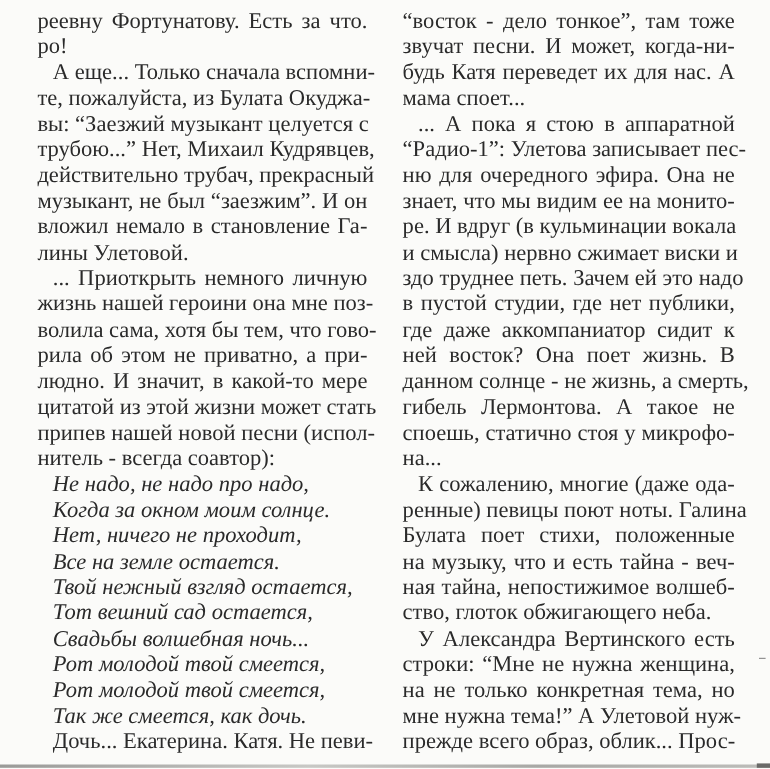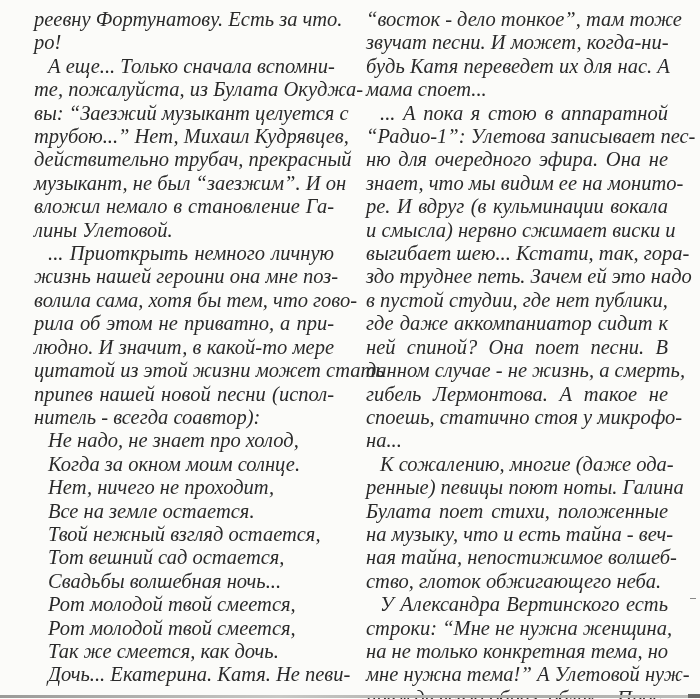--- a/index.html
+++ b/index.html
@@ -10,21 +10,21 @@
     color: #2a2a2a;
     position: relative;
   }
   .page { position: absolute; left: 0; top: 0; width: 700px; height: 699px; }
   .col {
     position: absolute; top: 8px;
     font-size: 20.5px; line-height: 23.4px;
   }
   .col-left { left: 34px; width: 300px; }
   .col-right { left: 366px; width: 302px; }
-  .line { white-space: nowrap; display: block; text-align-last: justify; text-align: justify; font-style: italic; }
+  .line { white-space: nowrap; display: block; text-align-last: justify; text-align: justify; }
   .line.last { text-align-last: left; }
   .line.indent { padding-left: 14px; }
   .verse { font-style: italic; padding-left: 14px; text-align-last: left; }
   .bottom-rule {
     position: absolute; left: 0; top: 695px; width: 700px; height: 3px;
     background: linear-gradient(90deg, #9a9a98, #c8c8c5 40%, #a8a8a5 70%, #bdbdba);
   }
   .corner-mark {
     position: absolute; left: 688px; top: 694px; width: 12px; height: 4px; background: #6a6a68;
   }
@@ -48,21 +48,21 @@
       <span class="line">вложил немало в становление Га-</span>
       <span class="line last">лины Улетовой.</span>
       <span class="line indent">... Приоткрыть немного личную</span>
       <span class="line">жизнь нашей героини она мне поз-</span>
       <span class="line">волила сама, хотя бы тем, что гово-</span>
       <span class="line">рила об этом не приватно, а при-</span>
       <span class="line">людно. И значит, в какой-то мере</span>
       <span class="line">цитатой из этой жизни может стать</span>
       <span class="line">припев нашей новой песни (испол-</span>
       <span class="line last">нитель - всегда соавтор):</span>
-      <span class="line last verse">Не надо, не знает про холод,</span>
+      <span class="line last verse">Не надо, не надо про надо,</span>
       <span class="line last verse">Когда за окном моим солнце.</span>
       <span class="line last verse">Нет, ничего не проходит,</span>
       <span class="line last verse">Все на земле остается.</span>
       <span class="line last verse">Твой нежный взгляд остается,</span>
       <span class="line last verse">Тот вешний сад остается,</span>
       <span class="line last verse">Свадьбы волшебная ночь...</span>
       <span class="line last verse">Рот молодой твой смеется,</span>
       <span class="line last verse">Рот молодой твой смеется,</span>
       <span class="line last verse">Так же смеется, как дочь.</span>
       <span class="line indent">Дочь... Екатерина. Катя. Не певи-</span>
@@ -71,26 +71,25 @@
       <span class="line">“восток - дело тонкое”, там тоже</span>
       <span class="line">звучат песни. И может, когда-ни-</span>
       <span class="line">будь Катя переведет их для нас. А</span>
       <span class="line last">мама споет...</span>
       <span class="line indent">... А пока я стою в аппаратной</span>
       <span class="line">“Радио-1”: Улетова записывает пес-</span>
       <span class="line">ню для очередного эфира. Она не</span>
       <span class="line">знает, что мы видим ее на монито-</span>
       <span class="line">ре. И вдруг (в кульминации вокала</span>
       <span class="line">и смысла) нервно сжимает виски и</span>
-      <span class="line">выгибает шею... Кстати, так, гора-</span>
       <span class="line">здо труднее петь. Зачем ей это надо</span>
       <span class="line">в пустой студии, где нет публики,</span>
       <span class="line">где даже аккомпаниатор сидит к</span>
-      <span class="line">ней спиной? Она поет песни. В</span>
-      <span class="line">данном случае - не жизнь, а смерть,</span>
+      <span class="line">ней восток? Она поет жизнь. В</span>
+      <span class="line">данном солнце - не жизнь, а смерть,</span>
       <span class="line">гибель Лермонтова. А такое не</span>
       <span class="line">споешь, статично стоя у микрофо-</span>
       <span class="line last">на...</span>
       <span class="line indent">К сожалению, многие (даже ода-</span>
       <span class="line">ренные) певицы поют ноты. Галина</span>
       <span class="line">Булата поет стихи, положенные</span>
       <span class="line">на музыку, что и есть тайна - веч-</span>
       <span class="line">ная тайна, непостижимое волшеб-</span>
       <span class="line last">ство, глоток обжигающего неба.</span>
       <span class="line indent">У Александра Вертинского есть</span>

